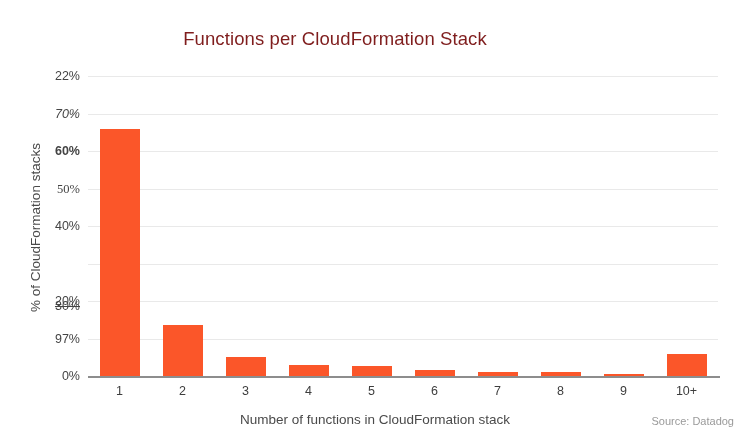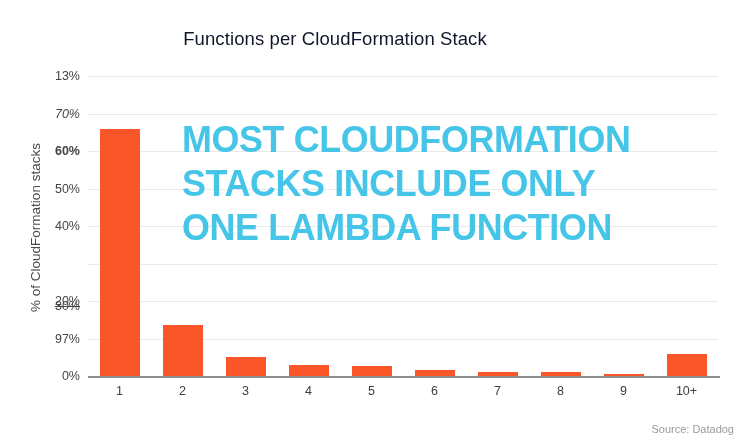--- a/index.html
+++ b/index.html
@@ -24,21 +24,21 @@
 
   
   #chart-title {
     position: absolute;
     left: 0;
     top: 28px;
     width: 670px;
     text-align: center;
     font-size: 18.5px;
     font-weight: 400;
-    color: #0f172a;
+    color: #7f1d1d;
     letter-spacing: 0.1px;
   }
 
   
   #y-axis-title {
     position: absolute;
     left: -95px;
     top: 220px;
     width: 260px;
     transform: rotate(-90deg);
@@ -128,21 +128,20 @@
     color: #4a4a4a;
   }
 
   
   #source-note {
     position: absolute;
     right: 16px;
     top: 415px;
     font-size: 11px;
     color: #9a9a9a;
-    margin-top: 8px;
   }
 
   
   #callout {
     position: absolute;
     left: 182px;
     top: 118px;
     width: 500px;
     color: #45c5e8;
     font-weight: 700;
@@ -166,24 +165,24 @@
   <div id="chart-title">Functions per CloudFormation Stack</div>
 
   <div id="y-axis-title">% of CloudFormation stacks</div>
 
   <div id="y-tick-labels">
       <div class="ytick-label" style="top: 300px;">0%</div>
       <div class="ytick-label" style="top: 262.5px;">97%</div>
       <div class="ytick-label" style="top: 225px; text-decoration: underline;">20%</div>
       <div class="ytick-label" style="top: 202px; margin-top: 28px;">30%</div>
       <div class="ytick-label" style="top: 150px;">40%</div>
-      <div class="ytick-label" style="top: 112.5px;">50%</div>
+      <div class="ytick-label" style="top: 112.5px; font-family: Liberation Serif, serif;">50%</div>
       <div class="ytick-label" style="top: 75px; font-weight: bold;">60%</div>
       <div class="ytick-label" style="top: 37.5px; font-style: italic;">70%</div>
-      <div class="ytick-label" style="top: 0px;">13%</div>
+      <div class="ytick-label" style="top: 0px;">22%</div>
     </div>
 
   <div id="plot-area">
     <div id="gridlines">
         <div class="gridline" style="top: 262.5px;"></div>
         <div class="gridline" style="top: 225px;"></div>
         <div class="gridline" style="top: 187.5px;"></div>
         <div class="gridline" style="top: 150px;"></div>
         <div class="gridline" style="top: 112.5px;"></div>
         <div class="gridline" style="top: 75px;"></div>
@@ -212,22 +211,18 @@
       <div class="xtick-label" style="left: 126px; width: 63px;">3</div>
       <div class="xtick-label" style="left: 189px; width: 63px;">4</div>
       <div class="xtick-label" style="left: 252px; width: 63px;">5</div>
       <div class="xtick-label" style="left: 315px; width: 63px;">6</div>
       <div class="xtick-label" style="left: 378px; width: 63px;">7</div>
       <div class="xtick-label" style="left: 441px; width: 63px;">8</div>
       <div class="xtick-label" style="left: 504px; width: 63px;">9</div>
       <div class="xtick-label" style="left: 567px; width: 63px;">10+</div>
     </div>
 
-
-  <div id="callout" style="color: rgb(69, 197, 232);">
-      <span class="callout-line">MOST CLOUDFORMATION</span>
-      <span class="callout-line">STACKS INCLUDE ONLY</span>
-      <span class="callout-line">ONE LAMBDA FUNCTION</span>
-    </div>
+  <div id="x-axis-title">Number of functions in CloudFormation stack</div>
+
 
   <div id="source-note">Source: Datadog</div>
 
 </div>
 
 </body></html>

